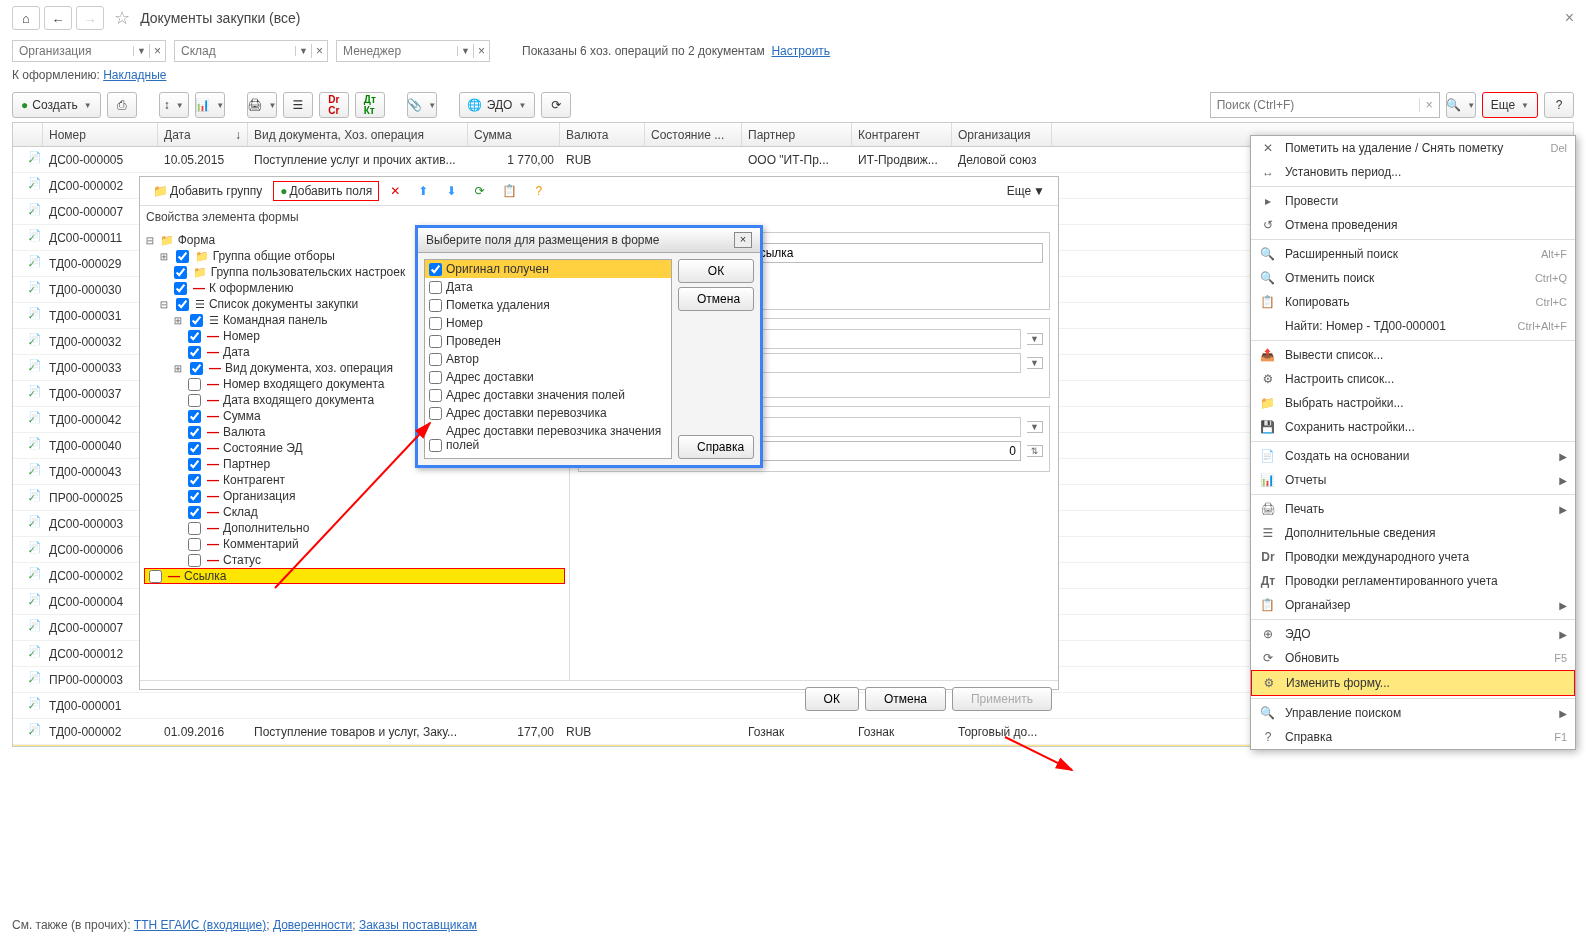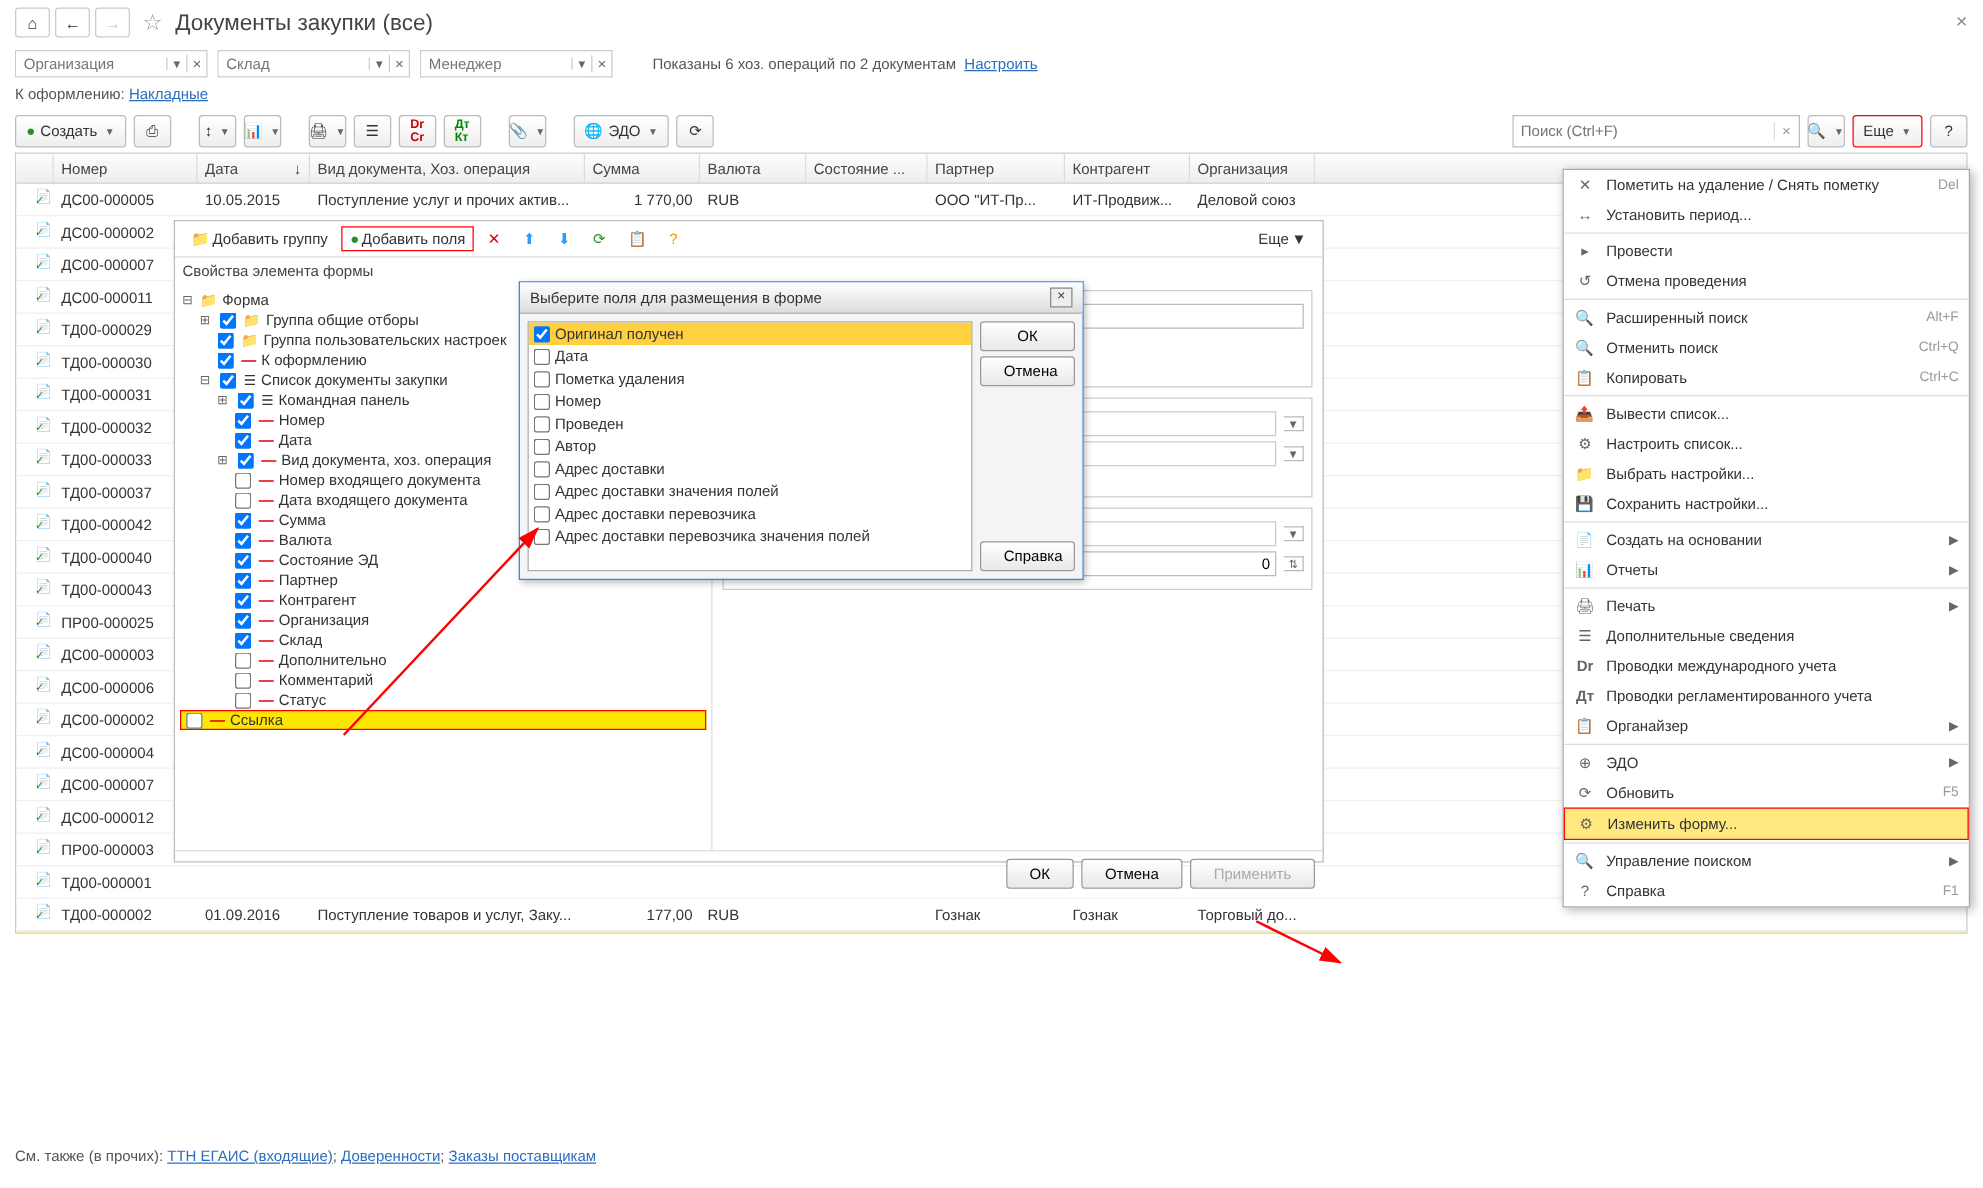--- a/index.html
+++ b/index.html
@@ -1,20 +1,20 @@
 <!DOCTYPE html>
 <html><head>
 <meta charset="utf-8">
 <style>
 * { box-sizing: border-box; margin: 0; padding: 0; }
 body { font-family: Arial, sans-serif; font-size: 12px; color: #333; background: #fff; width: 1586px; height: 950px; position: relative; overflow: hidden; }
 .titlebar { display: flex; align-items: center; padding: 6px 12px; gap: 4px; }
 .titlebar .nav-btn { width: 28px; height: 24px; border: 1px solid #ccc; background: #fff; border-radius: 3px; display: inline-flex; align-items: center; justify-content: center; font-size: 13px; cursor: pointer; }
 .titlebar .star { font-size: 18px; color: #999; margin: 0 6px; }
-.titlebar h1 { font-size: 18px; font-weight: normal; color: #444; }
+.titlebar h1 { font-size: 14px; font-weight: normal; color: #444; }
 .titlebar .close-x { margin-left: auto; font-size: 16px; color: #888; cursor: pointer; }
 .filter-bar { display: flex; align-items: center; padding: 4px 12px; gap: 8px; }
 .filter-combo { display: flex; align-items: center; border: 1px solid #ccc; background: #fff; height: 22px; }
 .filter-combo input { border: none; padding: 2px 6px; width: 120px; font-size: 12px; outline: none; }
 .filter-combo .dd { width: 16px; text-align: center; border-left: 1px solid #ccc; color: #666; cursor: pointer; font-size: 9px; }
 .filter-combo .clr { width: 16px; text-align: center; border-left: 1px solid #ccc; color: #666; cursor: pointer; }
 .filter-info { color: #555; margin-left: 24px; }
 .link { color: #2a6dbf; text-decoration: underline; cursor: pointer; }
 .subline { padding: 2px 12px 6px; color: #555; }
 .toolbar { display: flex; align-items: center; padding: 4px 12px; gap: 6px; border-bottom: none; }
@@ -61,21 +61,21 @@
 .indent2 { padding-left: 28px; }
 .indent3 { padding-left: 42px; }
 .props-pane { flex: 1; padding: 4px 8px; }
 .prop-row { display: flex; align-items: center; margin: 4px 0; gap: 6px; }
 .prop-row label { width: 155px; font-size: 12px; color: #444; }
 .prop-row input[type=text] { flex: 1; border: 1px solid #bbb; padding: 2px 4px; font-size: 12px; }
 .prop-row .mini-dd { width: 16px; border: 1px solid #bbb; border-left: none; text-align: center; color: #666; cursor: pointer; font-size: 9px; }
 .editor-footer { display: flex; justify-content: flex-end; gap: 6px; padding: 6px; border-top: 1px solid #ddd; }
 .dlg-btn { height: 24px; padding: 0 18px; border: 1px solid #999; background: linear-gradient(#fff,#e8e8e8); border-radius: 3px; font-size: 12px; cursor: pointer; }
 .dlg-btn.disabled { color: #aaa; }
-.modal { position: absolute; top: 225px; left: 415px; width: 452px; background: #f4f4f4; border: 1px solid #3b82f6; z-index: 10; box-shadow: 2px 2px 6px rgba(0,0,0,.3); }
+.modal { position: absolute; top: 225px; left: 415px; width: 348px; background: #f4f4f4; border: 3px solid #3b82f6; z-index: 10; box-shadow: 2px 2px 6px rgba(0,0,0,.3); }
 .modal-title { background: linear-gradient(#fff,#ddd); padding: 4px 8px; display: flex; align-items: center; border-bottom: 1px solid #aaa; font-size: 12px; }
 .modal-title .mx { margin-left: auto; width: 18px; height: 16px; border: 1px solid #888; text-align: center; font-size: 11px; cursor: pointer; background: #eee; }
 .modal-body { display: flex; padding: 6px; gap: 6px; }
 .field-list { flex: 1; border: 1px solid #aaa; background: #fff; height: 200px; overflow: auto; }
 .field-item { padding: 2px 4px; font-size: 12px; display: flex; align-items: flex-end; gap: 4px; }
 .field-item.sel { background: #ffd040; }
 .modal-btns { display: flex; flex-direction: column; gap: 4px; width: 76px; }
 .context-menu { position: absolute; top: 135px; right: 10px; width: 326px; background: #fff; border: 1px solid #aaa; box-shadow: 2px 2px 8px rgba(0,0,0,.3); z-index: 20; }
 .menu-item { display: flex; align-items: center; padding: 5px 8px; font-size: 12px; gap: 8px; cursor: pointer; }
 .menu-item.hl-yellow { background: #ffe97f; border: 1px solid #f00; }
@@ -758,20 +758,25 @@
     <div class="menu-item">
       <span class="mi-icon">🔍</span>
       <span>Отменить поиск</span>
       <span class="mi-short">Ctrl+Q</span>
     </div>
     <div class="menu-item">
       <span class="mi-icon">📋</span>
       <span>Копировать</span>
       <span class="mi-short">Ctrl+C</span>
     </div>
+    <div class="menu-item">
+      <span class="mi-icon"></span>
+      <span>Найти: Номер - ТД00-000001</span>
+      <span class="mi-short">Ctrl+Alt+F</span>
+    </div>
     <div class="menu-sep"></div>
     <div class="menu-item">
       <span class="mi-icon">📤</span>
       <span>Вывести список...</span>
     </div>
     <div class="menu-item">
       <span class="mi-icon">⚙</span>
       <span>Настроить список...</span>
     </div>
     <div class="menu-item">

